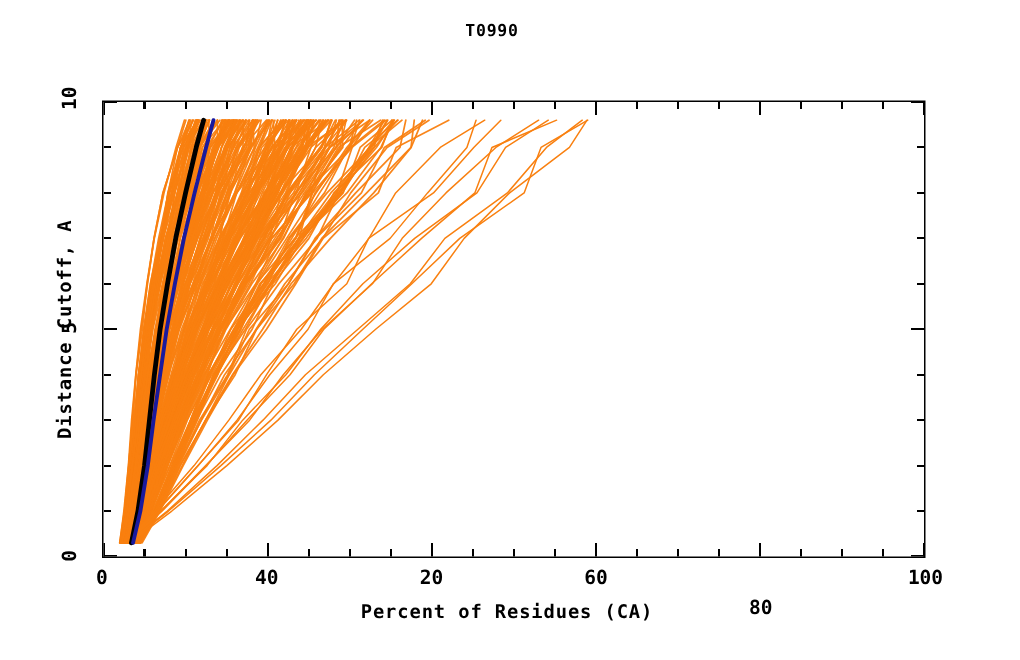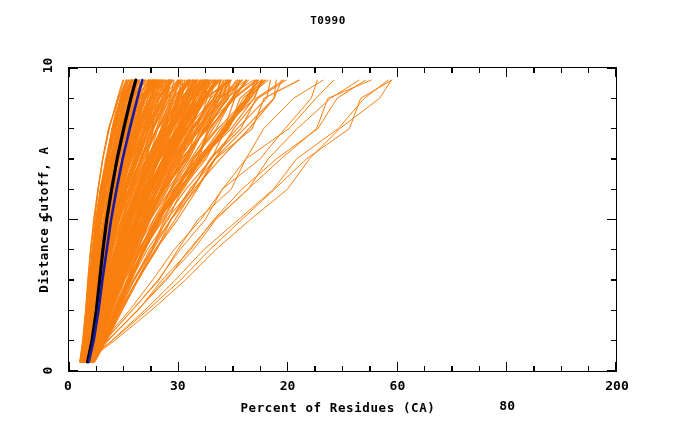--- a/index.html
+++ b/index.html
@@ -444,25 +444,25 @@
           <line x1="0" y1="30.5" x2="5" y2="30.5" stroke="#000000" stroke-width="1.4" shape-rendering="crispEdges"></line>
           <line x1="549" y1="30.5" x2="544" y2="30.5" stroke="#000000" stroke-width="1.4" shape-rendering="crispEdges"></line>
           <line x1="0" y1="0" x2="9" y2="0" stroke="#000000" stroke-width="1.4" shape-rendering="crispEdges"></line>
           <line x1="549" y1="0" x2="540" y2="0" stroke="#000000" stroke-width="1.4" shape-rendering="crispEdges"></line>
         </g>
     </svg>
   </div>
 
   <div id="xticks">
       <div class="xtick-label" style="left: 68px;">0</div>
-      <div class="xtick-label" style="left: 177.8px;">30</div>
+      <div class="xtick-label" style="left: 177.8px;">40</div>
       <div class="xtick-label" style="left: 287.6px;">20</div>
       <div class="xtick-label" style="left: 397.4px; text-align: center;">60</div>
       <div class="xtick-label" style="left: 507.2px; margin-top: 20px;">80</div>
-      <div class="xtick-label" style="left: 617px;">200</div>
+      <div class="xtick-label" style="left: 617px;">100</div>
     </div>
   <div id="yticks">
       <div class="ytick-label" style="top: 363px;">0</div>
       <div class="ytick-label" style="top: 210.5px;">5</div>
       <div class="ytick-label" style="top: 58px;">10</div>
     </div>
 
   <div id="xaxis-label">Percent of Residues (CA)</div>
 
   <div id="yaxis-label">Distance Cutoff, A</div>

